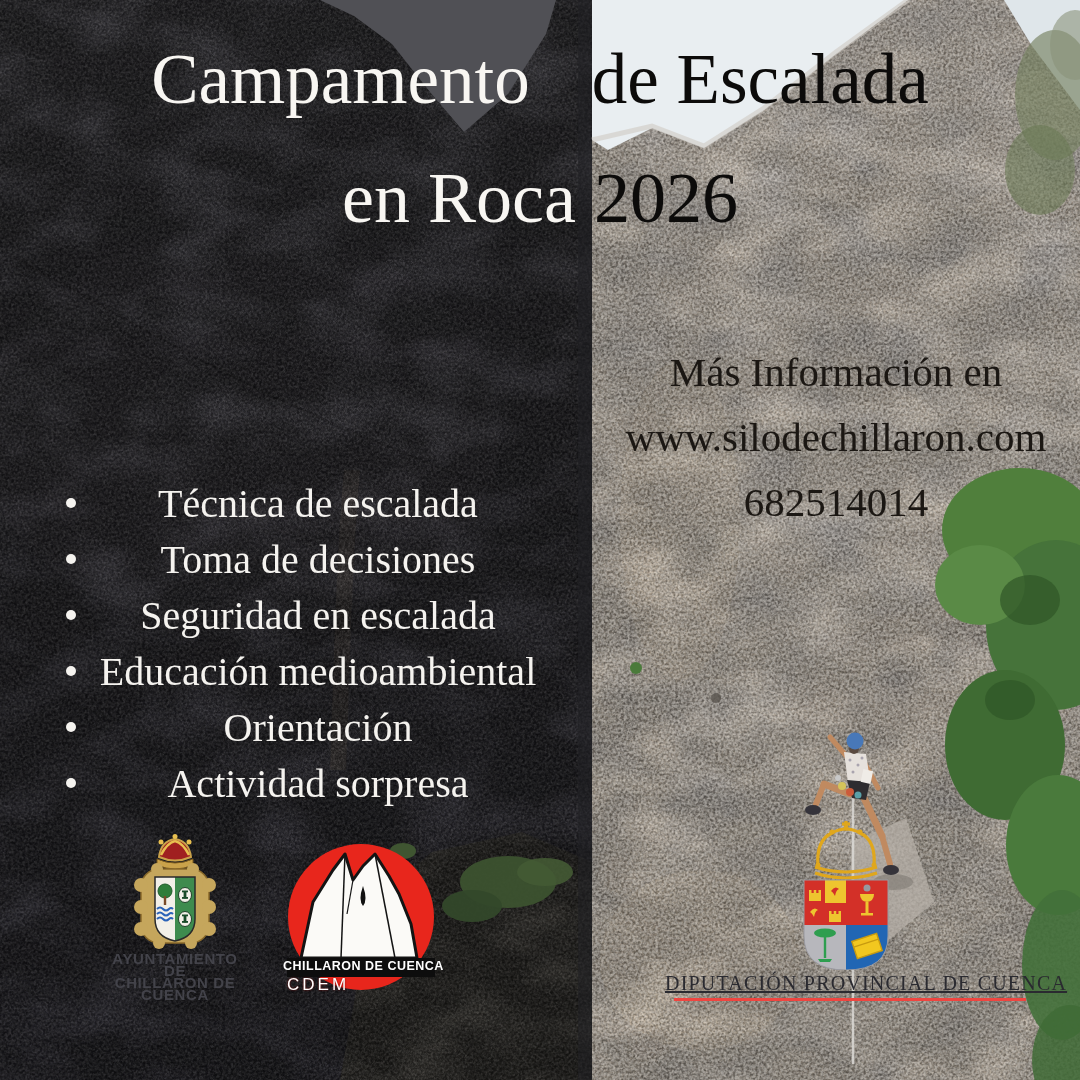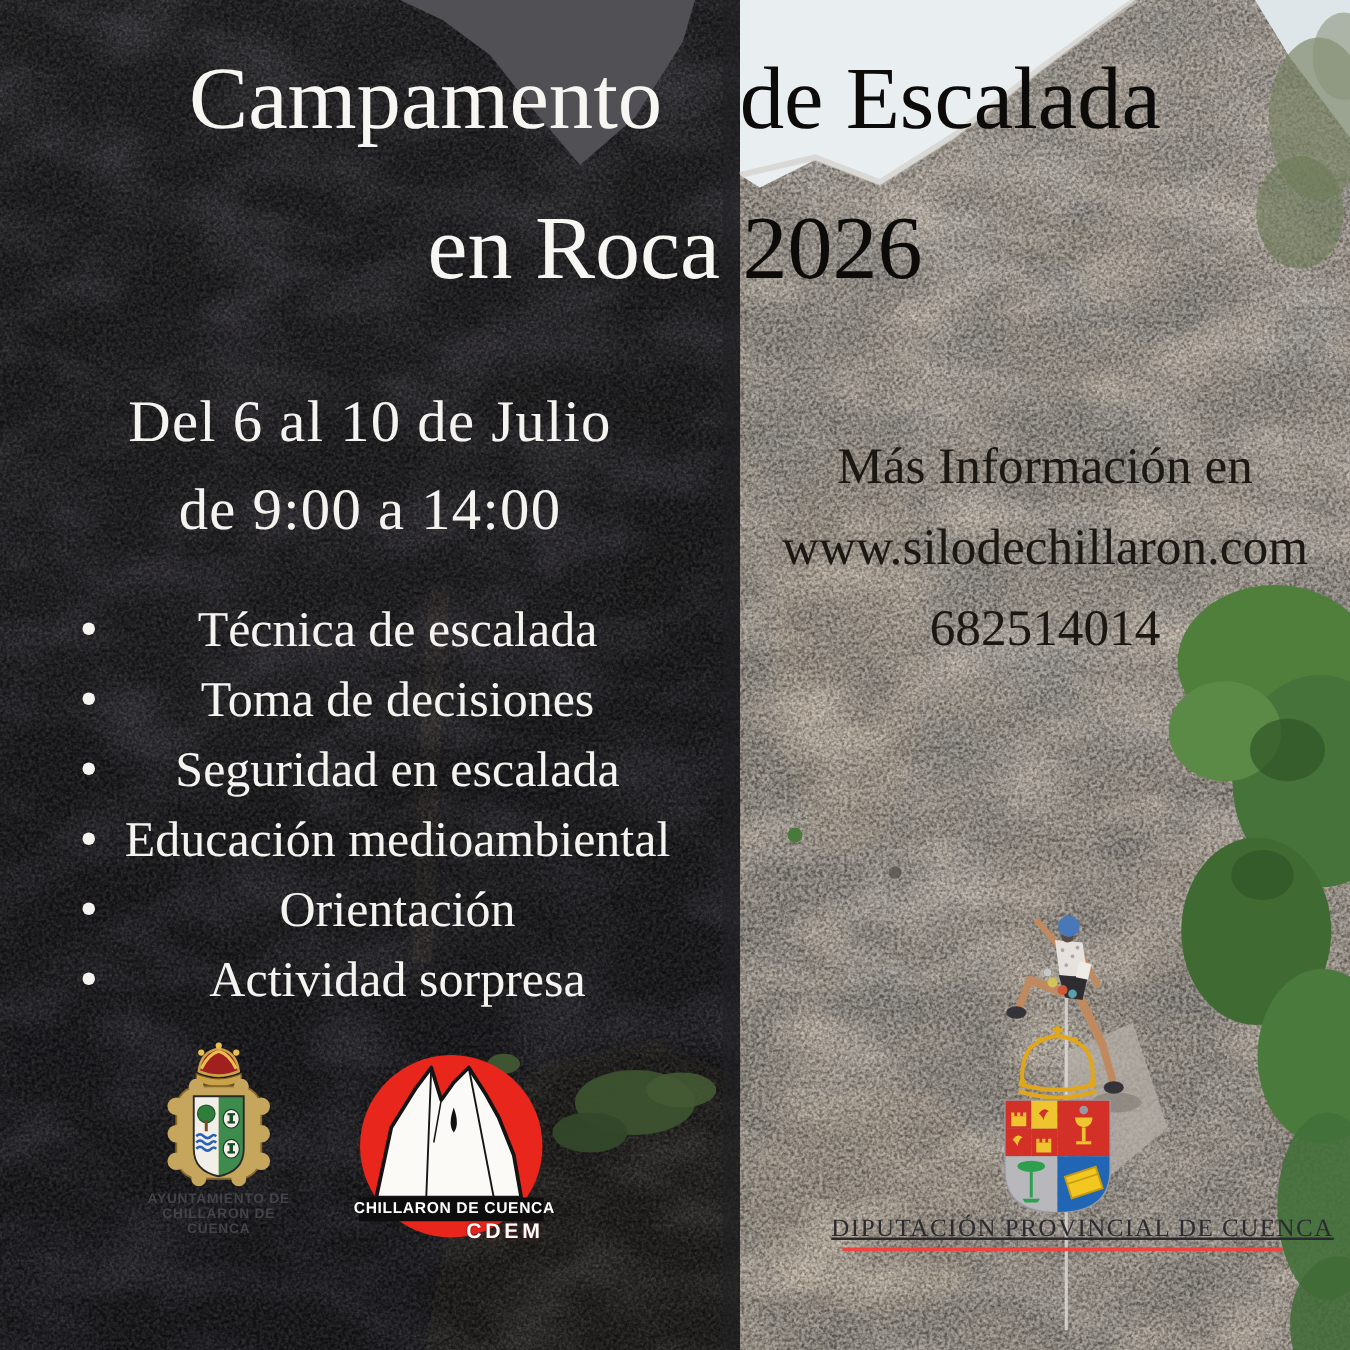--- a/index.html
+++ b/index.html
@@ -21,30 +21,30 @@
   ul.acts li{position:relative;height:56px;display:flex;align-items:center;justify-content:center;}
   ul.acts .dot{position:absolute;left:24px;top:50%;transform:translateY(-50%);
                width:10px;height:10px;border-radius:50%;background:#f5f3ef;}
   ul.acts .atx{color:#f5f3ef;font-size:40px;white-space:nowrap;}
   
   .info{position:absolute;left:592px;top:340px;width:488px;text-align:center;
         color:#1b1713;font-size:41px;line-height:65px;}
   
   .ayto{position:absolute;left:105px;top:833px;width:140px;text-align:center;}
   .ayto svg{display:block;margin:0 auto;}
-  .ayto-cap{margin-top:2px;font-family:"Liberation Sans",sans-serif;font-size:11px;
+  .ayto-cap{margin-top:2px;font-family:"Liberation Sans",sans-serif;font-size:15px;
             line-height:12px;letter-spacing:.6px;color:#43434a;font-weight:bold;}
   
   .cdem{position:absolute;left:287px;top:842px;width:148px;height:152px;}
   .cdem svg{position:absolute;left:0;top:0;}
   .cdem-banner{position:absolute;left:-4px;top:117px;width:156px;text-align:center;
                font-family:"Liberation Sans",sans-serif;font-size:12.5px;font-weight:bold;
                color:#ffffff;letter-spacing:.5px;white-space:nowrap;}
-  .cdem-acr{position:absolute;left:0;top:133px;width:148px;text-align:right;
-            font-family:"Liberation Sans",sans-serif;font-size:17px;font-weight:bold;
+  .cdem-acr{position:absolute;left:0;top:133px;width:148px;text-align:left;
+            font-family:"Liberation Sans",sans-serif;font-size:17px;font-weight:normal;
             color:#ffffff;letter-spacing:3px;text-shadow:0 0 2px #7a0c08;}
   
   .dip{position:absolute;left:665px;top:820px;width:370px;text-align:center;}
   .dip svg{display:block;margin:0 auto;}
   .dip-cap{margin-top:2px;font-size:20px;letter-spacing:1.2px;color:#2a2a30;white-space:nowrap;text-decoration:underline;}
   .dip-rule{margin:3px auto 0 auto;width:352px;height:3px;background:#ef4540;}
 </style>
 </head>
 <body>
 
@@ -165,24 +165,20 @@
 
   <div class="title l1">
     <span class="tw">Campamento</span>
     <span class="tb">de Escalada</span>
   </div>
   <div class="title l2">
     <span class="tw">en Roca</span>
     <span class="tb">2026</span>
   </div>
 
-  <div class="dates">
-    <div>Del 6 al 10 de Julio</div>
-    <div>de 9:00 a 14:00</div>
-  </div>
 
   <ul class="acts">
       <li>
       <span class="dot"></span>
       <span class="atx">Técnica de escalada</span>
     </li>
       <li>
       <span class="dot"></span>
       <span class="atx">Toma de decisiones</span>
     </li>

